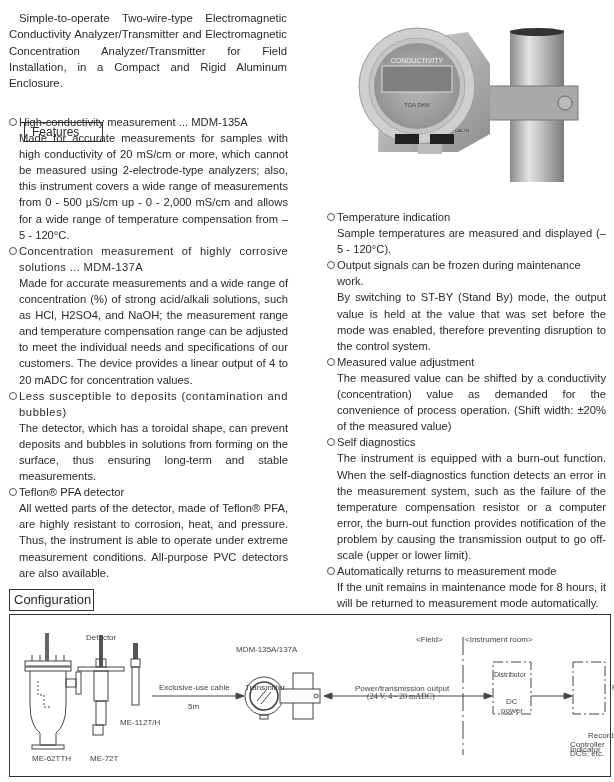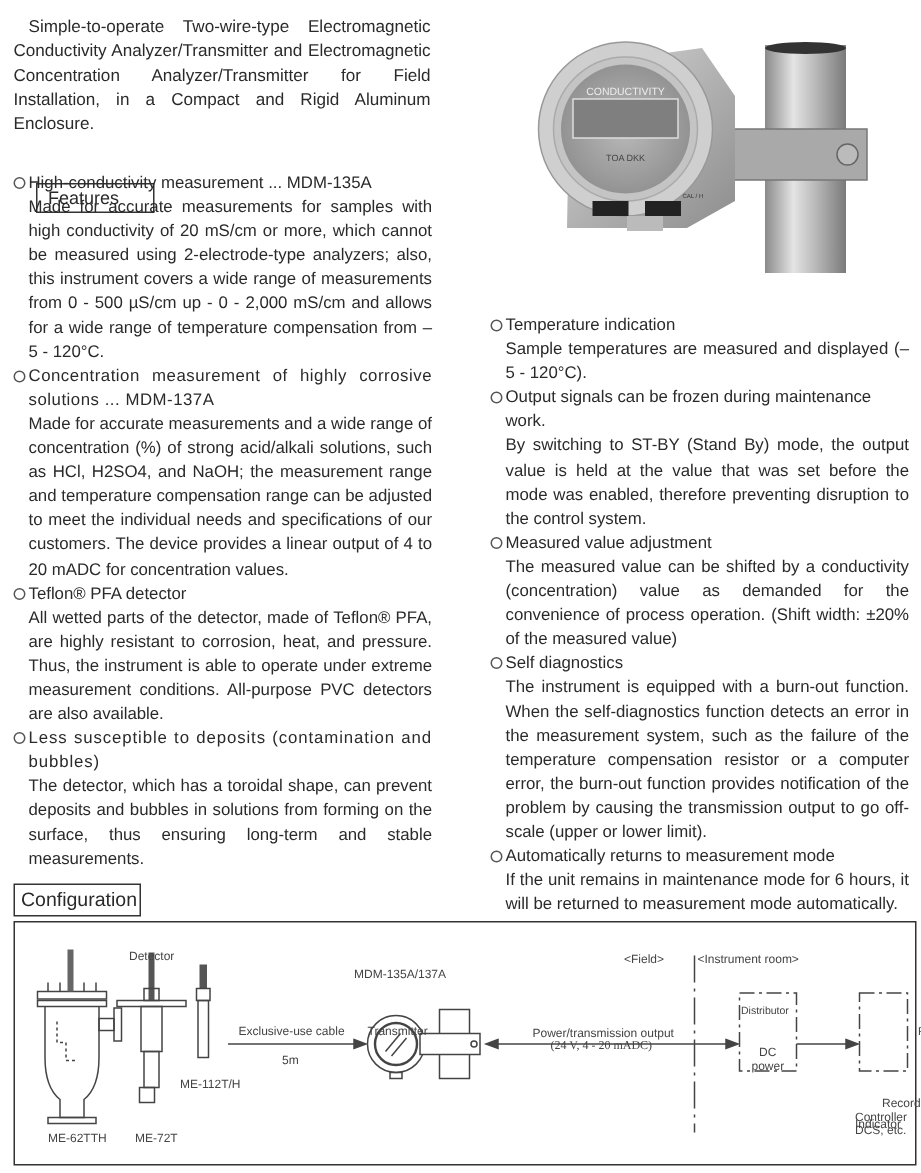--- a/index.html
+++ b/index.html
@@ -71,26 +71,26 @@
 <div class="col col-left">
   <div class="feat">
     <div class="feat-title"><span class="bullet"></span><span>High-conductivity measurement ... MDM-135A</span></div>
     <div class="feat-body">Made for accurate measurements for samples with high conductivity of 20 mS/cm or more, which cannot be measured using 2-electrode-type analyzers; also, this instrument covers a wide range of measurements from 0 - 500 µS/cm up - 0 - 2,000 mS/cm and allows for a wide range of temperature compensation from –5 - 120°C.</div>
   </div>
   <div class="feat">
     <div class="feat-title" style="text-align:justify;letter-spacing:0.35px;"><span class="bullet"></span><span>Concentration measurement of highly corrosive solutions ... MDM-137A</span></div>
     <div class="feat-body">Made for accurate measurements and a wide range of concentration (%) of strong acid/alkali solutions, such as HCl, H2SO4, and NaOH; the measurement range and temperature compensation range can be adjusted to meet the individual needs and specifications of our customers. The device provides a linear output of 4 to 20 mADC for concentration values.</div>
   </div>
   <div class="feat">
+    <div class="feat-title" style="text-align:justify;letter-spacing:0.6px;"><span class="bullet"></span><span>Less susceptible to deposits (contamination and bubbles)</span></div>
+    <div class="feat-body">The detector, which has a toroidal shape, can prevent deposits and bubbles in solutions from forming on the surface, thus ensuring long-term and stable measurements.</div>
+  </div>
+  <div class="feat">
     <div class="feat-title"><span class="bullet"></span><span>Teflon® PFA detector</span></div>
     <div class="feat-body">All wetted parts of the detector, made of Teflon® PFA, are highly resistant to corrosion, heat, and pressure. Thus, the instrument is able to operate under extreme measurement conditions. All-purpose PVC detectors are also available.</div>
-  </div>
-  <div class="feat">
-    <div class="feat-title" style="text-align:justify;letter-spacing:0.6px;"><span class="bullet"></span><span>Less susceptible to deposits (contamination and bubbles)</span></div>
-    <div class="feat-body">The detector, which has a toroidal shape, can prevent deposits and bubbles in solutions from forming on the surface, thus ensuring long-term and stable measurements.</div>
   </div>
 </div>
 
 <div class="col col-right">
   <div class="feat">
     <div class="feat-title"><span class="bullet"></span><span>Temperature indication</span></div>
     <div class="feat-body">Sample temperatures are measured and displayed (–5 - 120°C).</div>
   </div>
   <div class="feat">
     <div class="feat-title"><span class="bullet"></span><span>Output signals can be frozen during maintenance work.</span></div>
@@ -99,21 +99,21 @@
   <div class="feat">
     <div class="feat-title"><span class="bullet"></span><span>Measured value adjustment</span></div>
     <div class="feat-body">The measured value can be shifted by a conductivity (concentration) value as demanded for the convenience of process operation. (Shift width: ±20% of the measured value)</div>
   </div>
   <div class="feat">
     <div class="feat-title"><span class="bullet"></span><span>Self diagnostics</span></div>
     <div class="feat-body">The instrument is equipped with a burn-out function. When the self-diagnostics function detects an error in the measurement system, such as the failure of the temperature compensation resistor or a computer error, the burn-out function provides notification of the problem by causing the transmission output to go off-scale (upper or lower limit).</div>
   </div>
   <div class="feat">
     <div class="feat-title"><span class="bullet"></span><span>Automatically returns to measurement mode</span></div>
-    <div class="feat-body">If the unit remains in maintenance mode for 6 hours, it will be returned to measurement mode automatically.</div>
+    <div class="feat-body">If the unit remains in maintenance mode for 8 hours, it will be returned to measurement mode automatically.</div>
   </div>
 </div>
 
 <div class="boxlabel" id="config-label">Configuration</div>
 
 <div class="diagram">
   <svg width="600" height="161" viewBox="0 0 600 161" fill="none" stroke="#444" stroke-width="1">
 
     <g>
       <rect x="15" y="46" width="46" height="5" fill="#fff"></rect>

